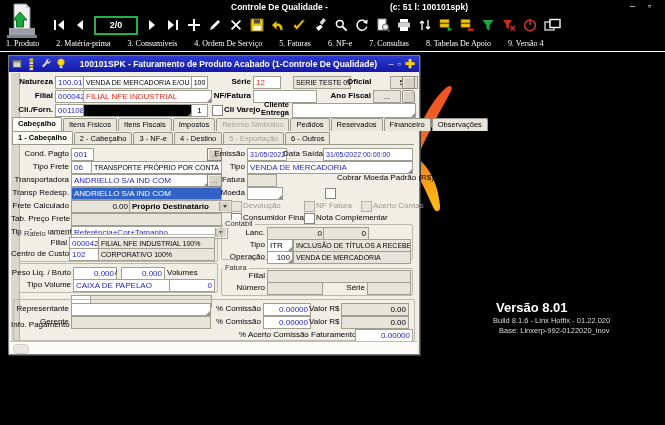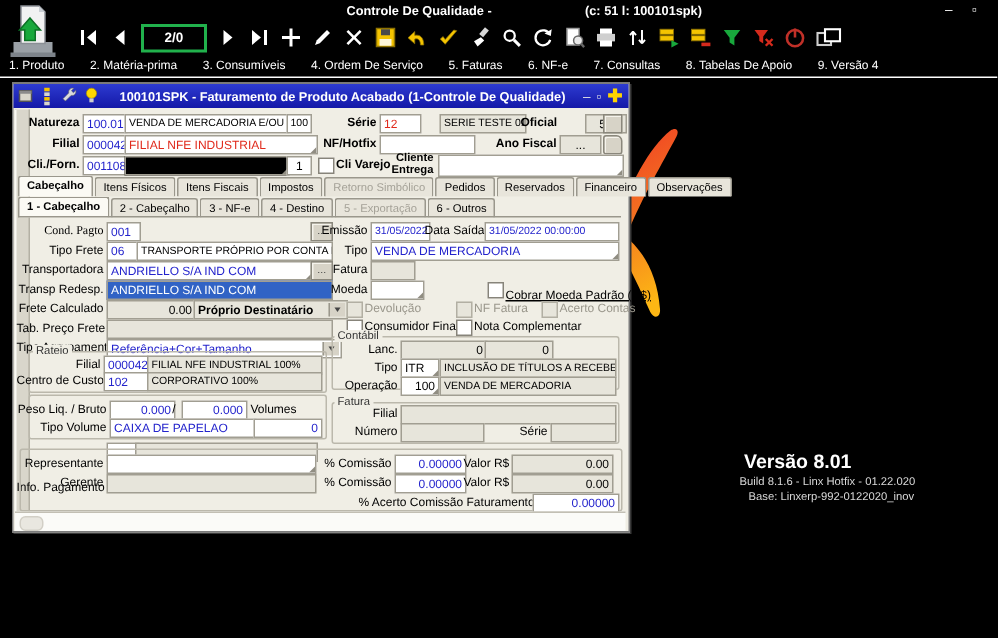--- a/index.html
+++ b/index.html
@@ -8,21 +8,21 @@
   .abs{position:absolute;}
   
   .app-titlebar{left:0;top:0;width:665px;height:13px;background:#000;}
   .app-title{color:#fff;font-size:8.5px;font-weight:bold;white-space:nowrap;top:2px;}
   .winbtn{color:#fff;font-size:9px;top:1px;line-height:10px;}
   .toolbar{left:52px;top:15px;height:20px;display:flex;align-items:center;gap:7px;}
   .ticon{width:14px;height:14px;display:block;cursor:pointer;}
   .counter{width:40px;height:15px;border:2px solid #21b14c;background:#000;color:#fff;
            font-size:9px;font-weight:bold;text-align:center;line-height:15px;}
   .menubar{left:6px;top:39px;display:flex;gap:17px;color:#fff;font-size:8px;white-space:nowrap;}
-  .menubar span{cursor:pointer;}
+  .menubar span{cursor:pointer;font-family:Liberation Serif, serif;}
   .menu-sep{left:0;top:51px;width:665px;height:1px;background:#fff;}
   
   .ver-title{color:#fff;font-weight:bold;font-size:13px;}
   .ver-sub{color:#d9d9d9;font-size:7.5px;}
   
   .win{left:8px;top:55px;width:410px;height:298px;background:#f0eee5;
        border:1px solid #7b7b7b;box-shadow:1px 1px 0 #3a3a3a;z-index:2;}
   .wtitle{left:0;top:0;width:100%;height:16px;
           background:linear-gradient(#2d3bd0,#1418a8);display:flex;align-items:center;}
   .wtitle-text{color:#fff;font-size:8.5px;font-weight:bold;flex:1;text-align:center;white-space:nowrap;}
@@ -244,21 +244,21 @@
   <div class="abs lbl b" style="left:212px;top:20px;width:30px;">Série</div>
   <div class="abs fld red" style="left:244px;top:20px;width:22px;">12</div>
   <div class="abs fld dis s7" style="left:284px;top:20px;width:52px;">SERIE TESTE 01.1</div>
   <div class="abs lbl b" style="left:338px;top:20px;width:24px;">Oficial</div>
   <div class="abs fld dis center" style="left:381px;top:20px;width:26px;">55</div>
   <div class="abs mini-btn" style="left:393px;top:20px;width:11px;"></div>
 
   <div class="abs lbl b" style="left:2px;top:34px;width:42px;">Filial</div>
   <div class="abs fld blue" style="left:46px;top:34px;width:24px;">000042</div>
   <div class="abs fld red grip" style="left:74px;top:34px;width:123px;">FILIAL NFE INDUSTRIAL</div>
-  <div class="abs lbl b" style="left:196px;top:34px;width:46px;">NF/Hotfix</div>
+  <div class="abs lbl b" style="left:196px;top:34px;width:46px;">NF/Fatura</div>
   <div class="abs fld" style="left:244px;top:34px;width:58px;"></div>
   <div class="abs lbl b" style="left:306px;top:34px;width:56px;">Ano Fiscal</div>
   <div class="abs fld dis center" style="left:364px;top:34px;width:26px;">...</div>
   <div class="abs mini-btn" style="left:393px;top:34px;width:11px;border-radius:2px 4px 2px 2px;"></div>
 
   <div class="abs lbl b" style="left:2px;top:48px;width:42px;">Cli./Forn.</div>
   <div class="abs fld blue" style="left:46px;top:48px;width:24px;">001108</div>
   <div class="abs fld redact grip" style="left:74px;top:48px;width:104px;"></div>
   <div class="abs fld center" style="left:182px;top:48px;width:15px;">1</div>
   <span class="abs cb" style="left:203px;top:49px;"></span>
@@ -281,21 +281,21 @@
   <div class="abs tabs" style="left:3px;top:76px;">
     <div class="tab active">1 - Cabeçalho</div>
     <div class="tab">2 - Cabeçalho</div>
     <div class="tab">3 - NF-e</div>
     <div class="tab">4 - Destino</div>
     <div class="tab disabled">5 - Exportação</div>
     <div class="tab">6 - Outros</div>
   </div>
   <div class="abs" style="left:3px;top:88px;width:402px;height:1px;background:#9a978c;"></div>
 
-  <div class="abs lbl" style="left:2px;top:92px;width:58px;font-family:Liberation Serif, serif;">Cond. Pagto</div>
+  <div class="abs lbl" style="left:2px;top:92px;width:58px;">Cond. Pagto</div>
   <div class="abs fld blue" style="left:62px;top:92px;width:17px;">001</div>
   <div class="abs mini-btn" style="left:198px;top:92px;width:13px;">...</div>
 
   <div class="abs lbl" style="left:2px;top:105px;width:58px;">Tipo Frete</div>
   <div class="abs fld blue" style="left:62px;top:105px;width:17px;">06</div>
   <div class="abs fld s7" style="left:82px;top:105px;width:125px;">TRANSPORTE PRÓPRIO POR CONTA D</div>
 
   <div class="abs lbl" style="left:2px;top:118px;width:58px;">Transportadora</div>
   <div class="abs fld blue grip" style="left:62px;top:118px;width:132px;">ANDRIELLO S/A IND COM</div>
   <div class="abs mini-btn" style="left:198px;top:118px;width:13px;">...</div>
@@ -343,21 +343,21 @@
 
   <div class="abs lbl" style="left:204px;top:105px;width:32px;">Tipo</div>
   <div class="abs fld blue grip" style="left:238px;top:105px;width:160px;">VENDA DE MERCADORIA</div>
 
   <div class="abs lbl" style="left:204px;top:118px;width:32px;">Fatura</div>
   <div class="abs fld dis" style="left:238px;top:118px;width:24px;"></div>
 
   <div class="abs lbl" style="left:204px;top:131px;width:32px;">Moeda</div>
   <div class="abs fld grip" style="left:238px;top:131px;width:30px;"></div>
   <span class="abs cb" style="left:316px;top:132px;"></span>
-  <div class="abs cblbl" style="left:328px;top:135px;text-decoration:underline;">Cobrar Moeda Padrão (R$)</div>
+  <div class="abs cblbl" style="left:328px;top:116px;">Cobrar Moeda Padrão (R$)</div>
 
   <span class="abs cb dis" style="left:222px;top:145px;"></span>
   <div class="abs cblbl dim" style="left:234px;top:144px;">Devolução</div>
   <span class="abs cb dis" style="left:295px;top:145px;"></span>
   <div class="abs cblbl dim" style="left:307px;top:144px;">NF Fatura</div>
   <span class="abs cb dis" style="left:352px;top:145px;"></span>
   <div class="abs cblbl dim" style="left:364px;top:144px;">Acerto Contas</div>
 
   <span class="abs cb" style="left:222px;top:157px;"></span>
   <div class="abs cblbl" style="left:234px;top:156px;">Consumidor Final</div>

